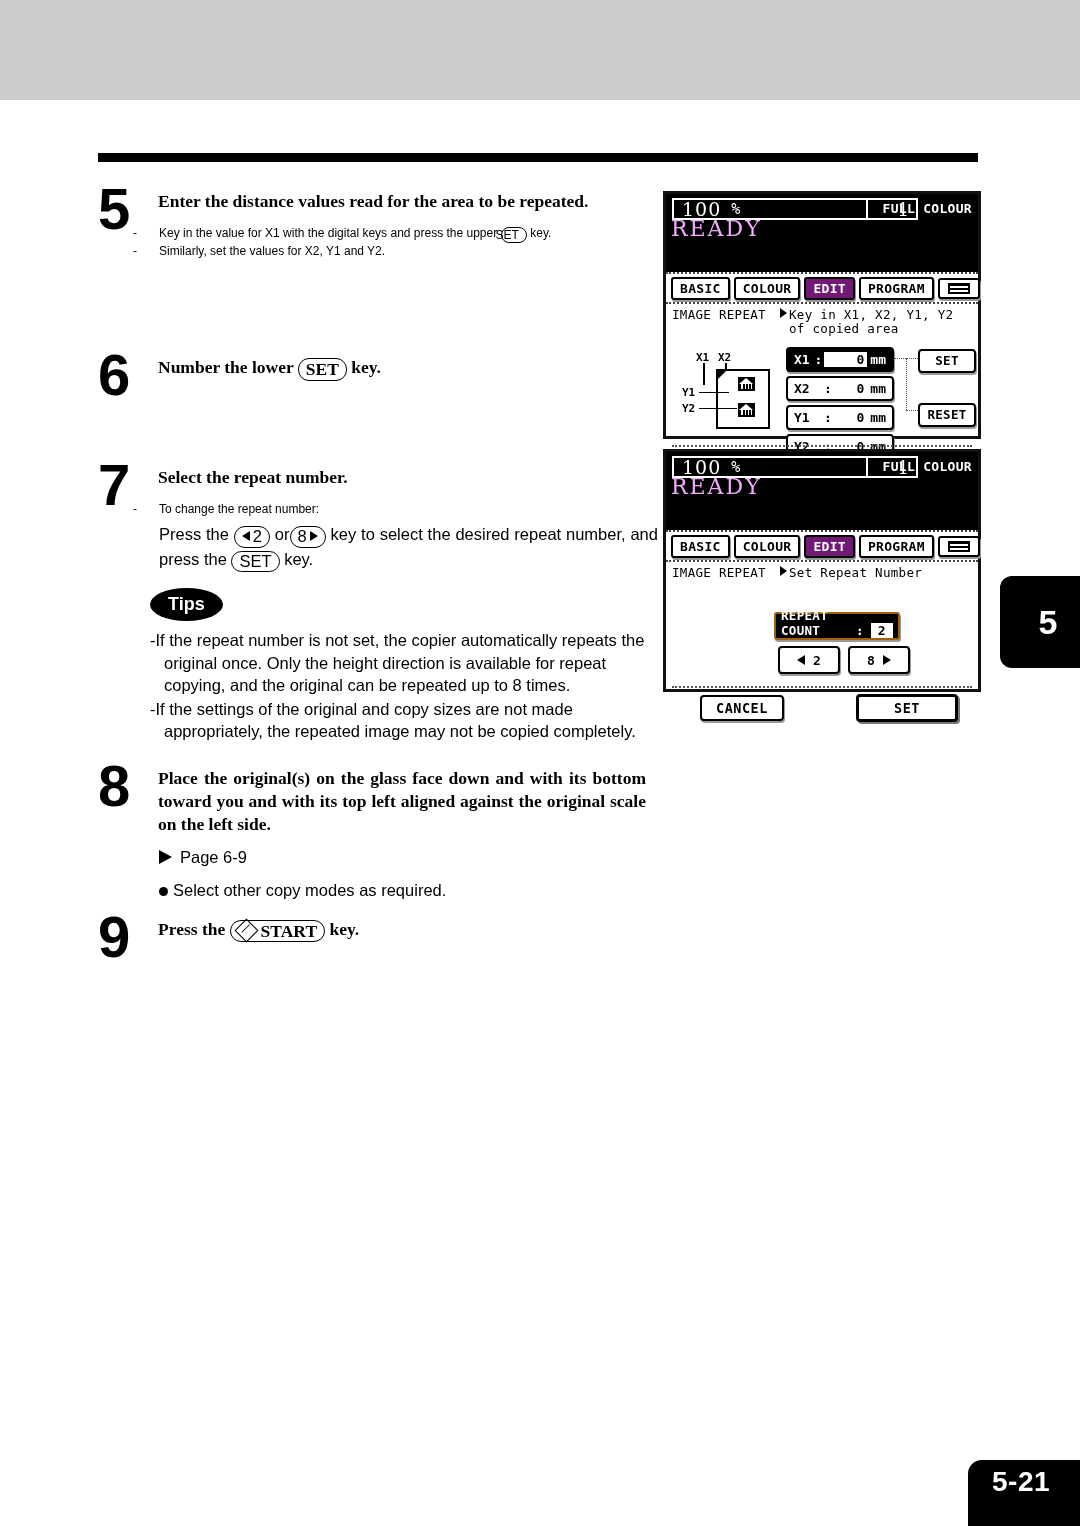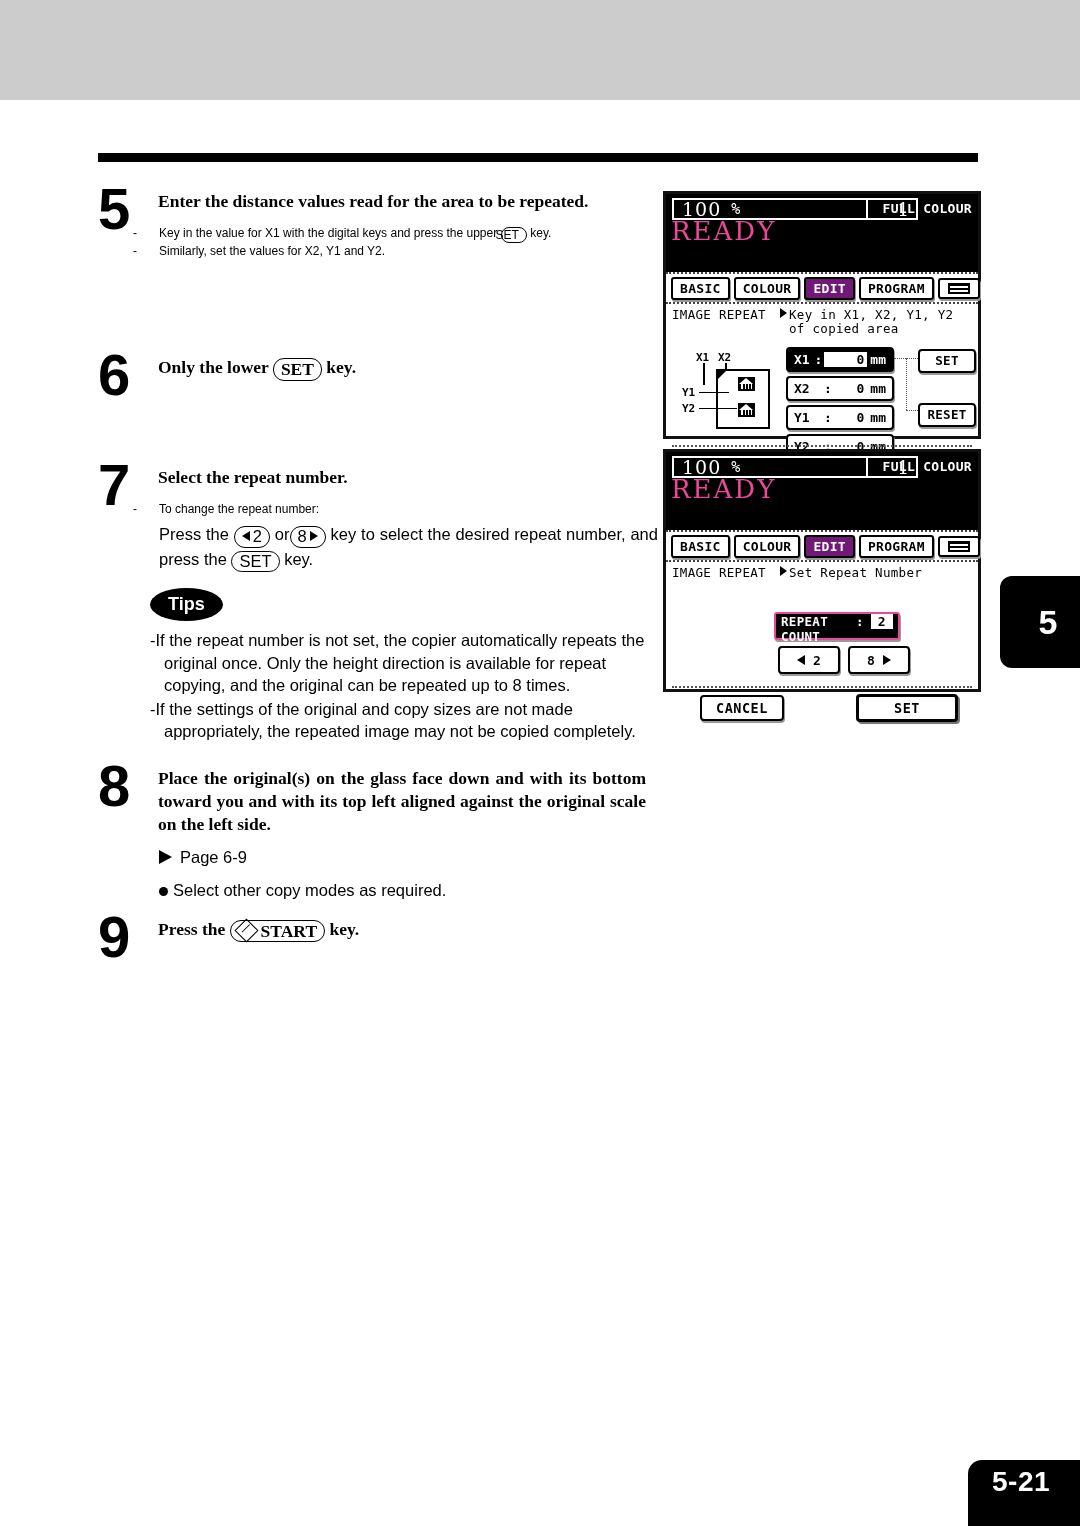--- a/index.html
+++ b/index.html
@@ -100,22 +100,22 @@
   .countfield{
     position:absolute;left:202px;top:4px;width:50px;height:22px;
     background:#000;border:2px solid #fff;border-left:none;box-sizing:border-box;
     display:flex;align-items:center;justify-content:flex-end;padding-right:7px;
   }
   .countfield .cv{font-size:18px;font-family:"DejaVu Serif",serif;}
   .colourmode{
     position:absolute;right:6px;top:7px;font-size:13px;font-weight:bold;letter-spacing:.3px;
   }
   .ready{
-    position:absolute;left:5px;top:22px;font-size:26px;letter-spacing:2px;
-    font-family:"DejaVu Serif",serif;color:#ec4899;
+    position:absolute;left:5px;top:22px;font-size:22px;letter-spacing:2px;
+    font-family:"DejaVu Serif",serif;color:#f0abfc;
   }
   .tabbar{
     display:flex;align-items:center;gap:4px;padding:3px 4px 2px 5px;
     border-top:2px dotted #444;border-bottom:2px dotted #444;background:#fff;
   }
   .tabbtn{
     border:2px solid #000;border-radius:3px;box-shadow:1px 2px 0 #999;
     font-size:13px;font-weight:bold;letter-spacing:.3px;
     padding:2px 7px;background:#fff;color:#000;white-space:nowrap;
   }
@@ -178,22 +178,22 @@
   .footer-sep{position:absolute;left:6px;right:6px;height:0;border-top:2px dotted #555;}
   .footbtn{
     position:absolute;border:2px solid #000;border-radius:4px;box-shadow:1px 2px 0 #999;
     height:22px;display:flex;align-items:center;justify-content:center;
     font-size:13.5px;font-weight:bold;background:#fff;letter-spacing:.5px;
   }
   .footbtn.emph{border-width:3px;box-shadow:2px 2px 0 #777;}
 
   
   .repeatbox{
-    position:absolute;border:2px solid #ec4899;border-radius:3px;box-shadow:1px 2px 0 #999;
-    background:#000;color:#fff;height:24px;display:flex;align-items:flex-start;
+    position:absolute;border:2px solid #a16207;border-radius:3px;box-shadow:1px 2px 0 #999;
+    background:#000;color:#fff;height:24px;display:flex;align-items:flex-end;
     font-size:12.5px;font-weight:bold;letter-spacing:.3px;padding:0 5px;
   }
   .repeatbox .rv{background:#fff;color:#000;margin-left:7px;padding:0 7px;font-size:13px;}
   .stepbtn{
     position:absolute;border:2px solid #000;border-radius:4px;box-shadow:1px 2px 0 #999;
     width:58px;height:24px;display:flex;align-items:center;justify-content:center;
     gap:8px;background:#fff;font-size:13px;font-weight:bold;
   }
   .tri-left{width:0;height:0;border-top:5px solid transparent;
     border-bottom:5px solid transparent;border-right:8px solid #000;}
@@ -230,21 +230,21 @@
         </div>
       </div>
     </div>
   </div>
 
   
   <div class="step" style="min-height:98px;margin-top:16px;">
     <div class="step-num">6</div>
     <div class="step-body">
       <div class="step-title">
-        <span>Only the lower </span><span class="key bold">SET</span><span> key.</span>
+        <span>Number the lower </span><span class="key bold">SET</span><span> key.</span>
       </div>
     </div>
   </div>
 
   
   <div class="step">
     <div class="step-num">7</div>
     <div class="step-body">
       <div class="step-title">Select the repeat number.</div>
       <div class="sub">

